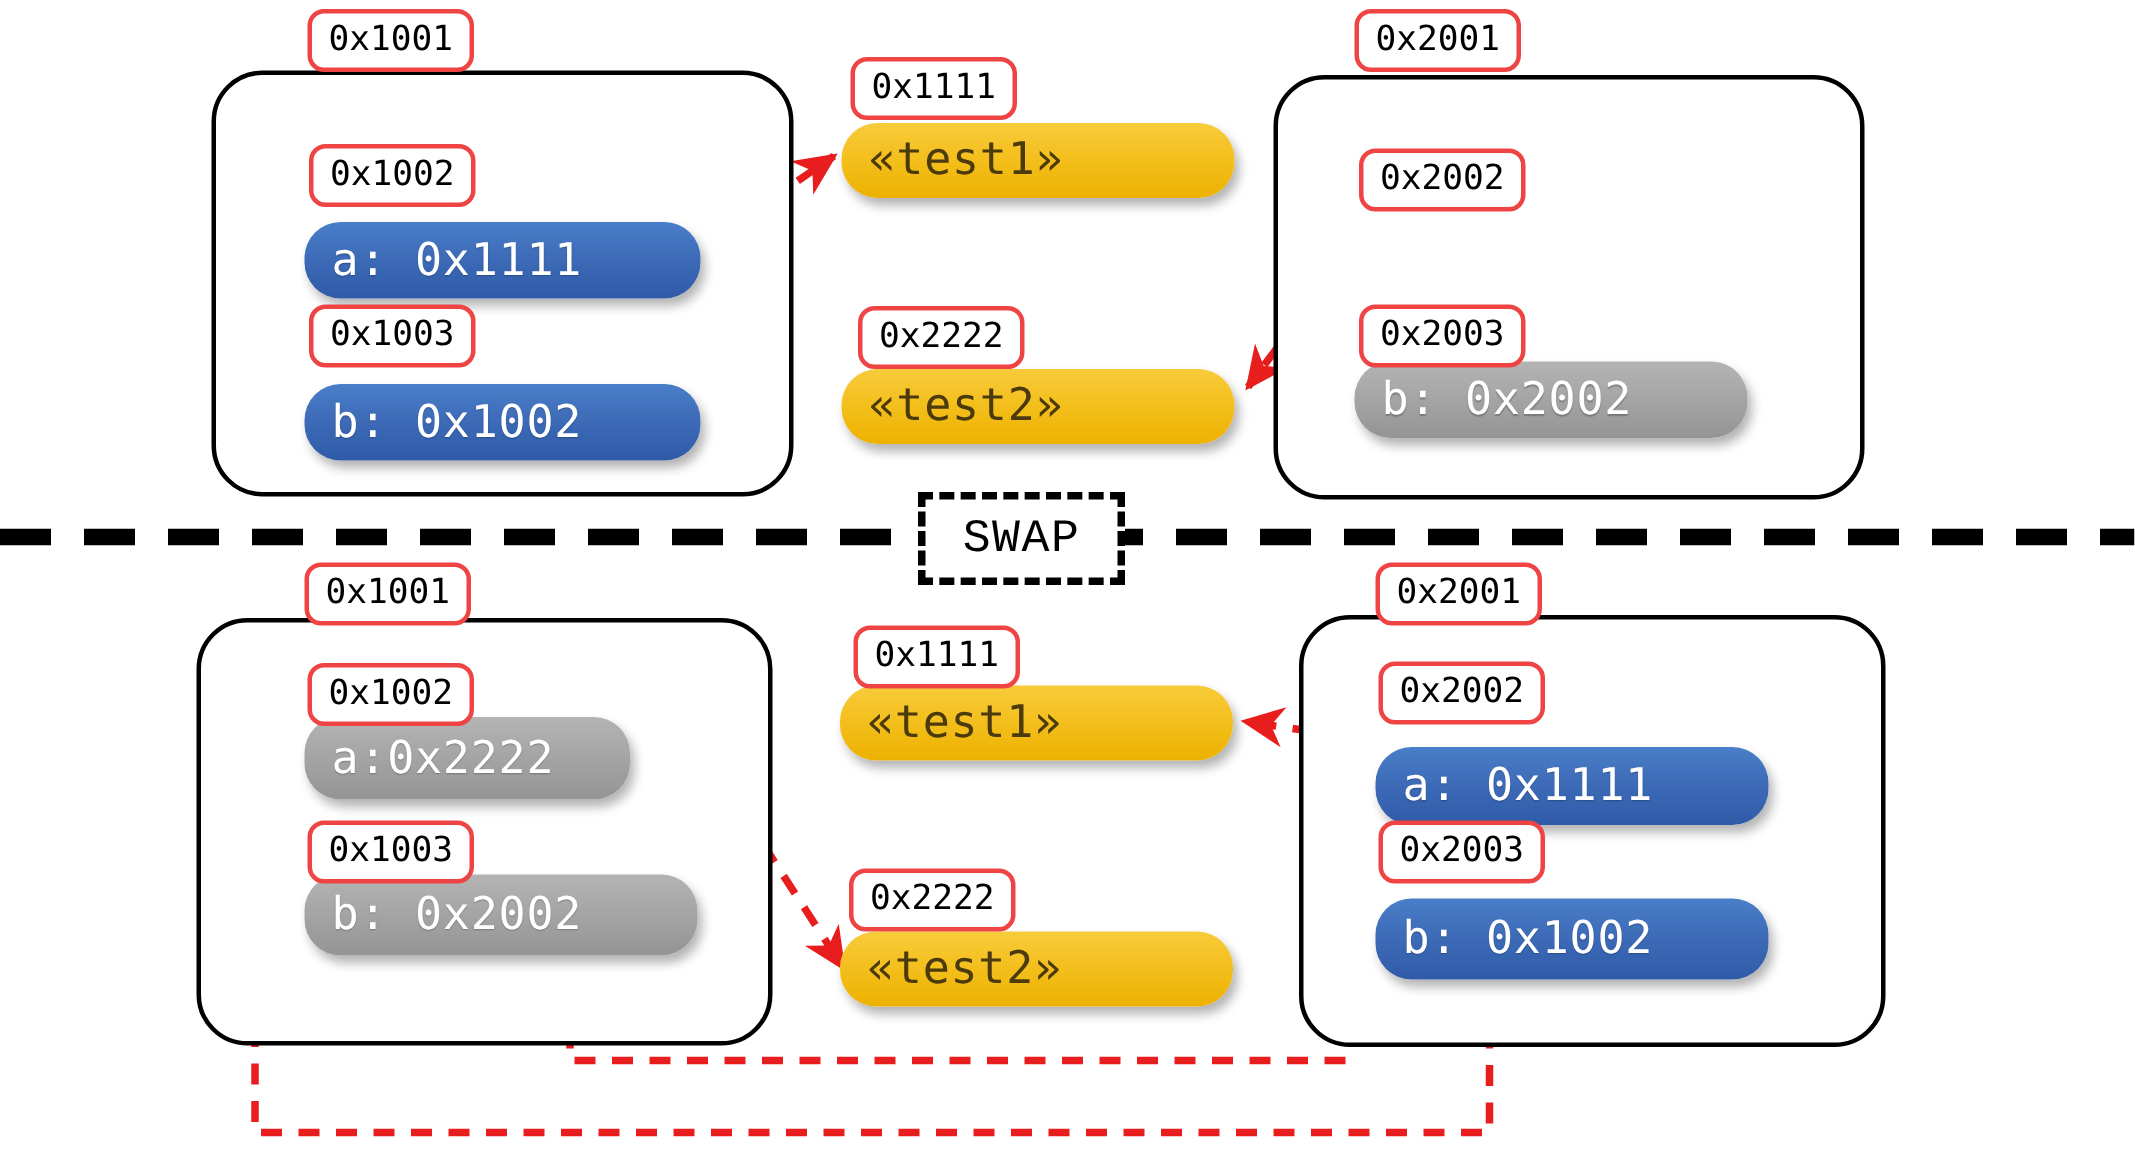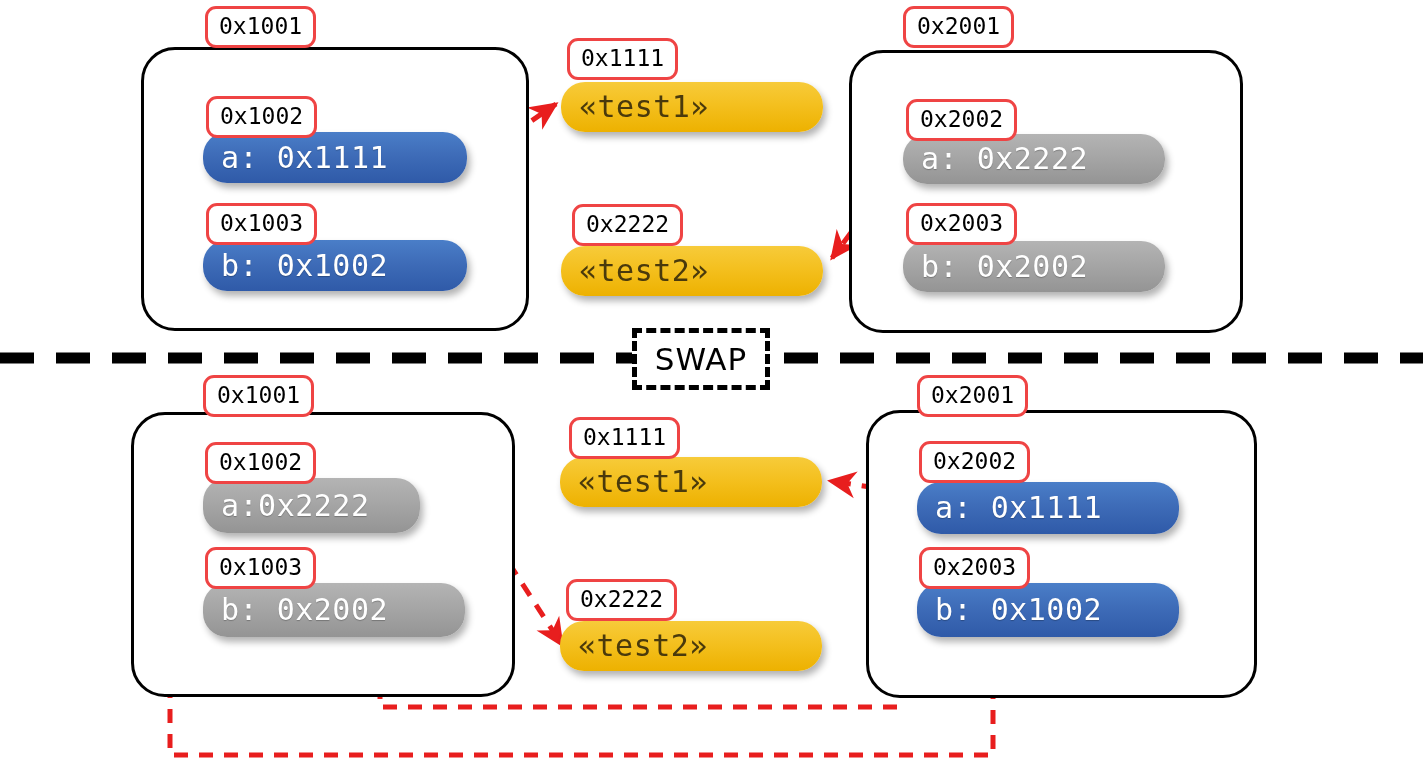--- a/index.html
+++ b/index.html
@@ -47,20 +47,21 @@
     align-items:center;
     padding-left:18px;
     letter-spacing:0.5px;
     box-sizing:border-box;
     box-shadow:3px 5px 7px rgba(0,0,0,0.30);
     z-index:4;
     text-shadow:0 1px 1px rgba(0,0,0,0.25);
   }
   .slot.blue{
     background:linear-gradient(to bottom,#4a7ec8 0%,#3e6cb8 45%,#2f5aa8 100%);
+    margin-top:16px;
   }
   .slot.gray{
     background:linear-gradient(to bottom,#b4b4b4 0%,#a6a6a6 45%,#949494 100%);
   }
   .slot.yellow{
     background:linear-gradient(to bottom,#f7cb3a 0%,#f4c01f 45%,#edb100 100%);
     color:#4a3a0c;
     text-shadow:none;
   }
 
@@ -102,21 +103,21 @@
 
     <path d="M468,500 L562,645" fill="none" stroke="#e81e1e" stroke-width="5" stroke-dasharray="14,11" marker-end="url(#ah)"></path>
 
     <path d="M925,495 L830,481" fill="none" stroke="#e81e1e" stroke-width="5" stroke-dasharray="14,11" marker-end="url(#ah)"></path>
 
     <path d="M380,635 L380,707 L897,707 L897,520 L918,510" fill="none" stroke="#e81e1e" stroke-width="5" stroke-dasharray="14,11" marker-end="url(#ah)"></path>
 
     <path d="M993,635 L993,755 L170,755 L170,505 L196,505" fill="none" stroke="#e81e1e" stroke-width="5" stroke-dasharray="14,11" marker-end="url(#ah)"></path>
   </svg>
 
-  <div id="swap-badge" style="left:632px;top:328px;width:138px;height:62px;">
+  <div id="swap-badge" style="left:612px;top:328px;width:138px;height:62px;font-family:Liberation Mono, monospace;">
     <span>SWAP</span>
   </div>
 
   <div class="region" style="left:141px;top:47px;width:388px;height:284px;"></div>
   <div class="addr" style="left:205px;top:6px;">0x1001</div>
 
   <div class="addr" style="left:206px;top:96px;">0x1002</div>
   <div class="slot blue" style="left:203px;top:132px;width:264px;height:51px;">a: 0x1111</div>
 
   <div class="addr" style="left:206px;top:203px;">0x1003</div>
@@ -125,21 +126,20 @@
   <div class="addr" style="left:567px;top:38px;">0x1111</div>
   <div class="slot yellow" style="left:561px;top:82px;width:262px;height:50px;">«test1»</div>
 
   <div class="addr" style="left:572px;top:204px;">0x2222</div>
   <div class="slot yellow" style="left:561px;top:246px;width:262px;height:50px;">«test2»</div>
 
   <div class="region" style="left:849px;top:50px;width:394px;height:283px;"></div>
   <div class="addr" style="left:903px;top:6px;">0x2001</div>
 
   <div class="addr" style="left:906px;top:99px;">0x2002</div>
-  <div class="slot gray" style="left:903px;top:134px;width:262px;height:50px;">a: 0x2222</div>
 
   <div class="addr" style="left:906px;top:203px;">0x2003</div>
   <div class="slot gray" style="left:903px;top:241px;width:262px;height:51px;">b: 0x2002</div>
 
   <div class="region" style="left:131px;top:412px;width:384px;height:285px;"></div>
   <div class="addr" style="left:203px;top:375px;">0x1001</div>
 
   <div class="addr" style="left:205px;top:442px;">0x1002</div>
   <div class="slot gray" style="left:203px;top:478px;width:217px;height:55px;">a:0x2222</div>
 

